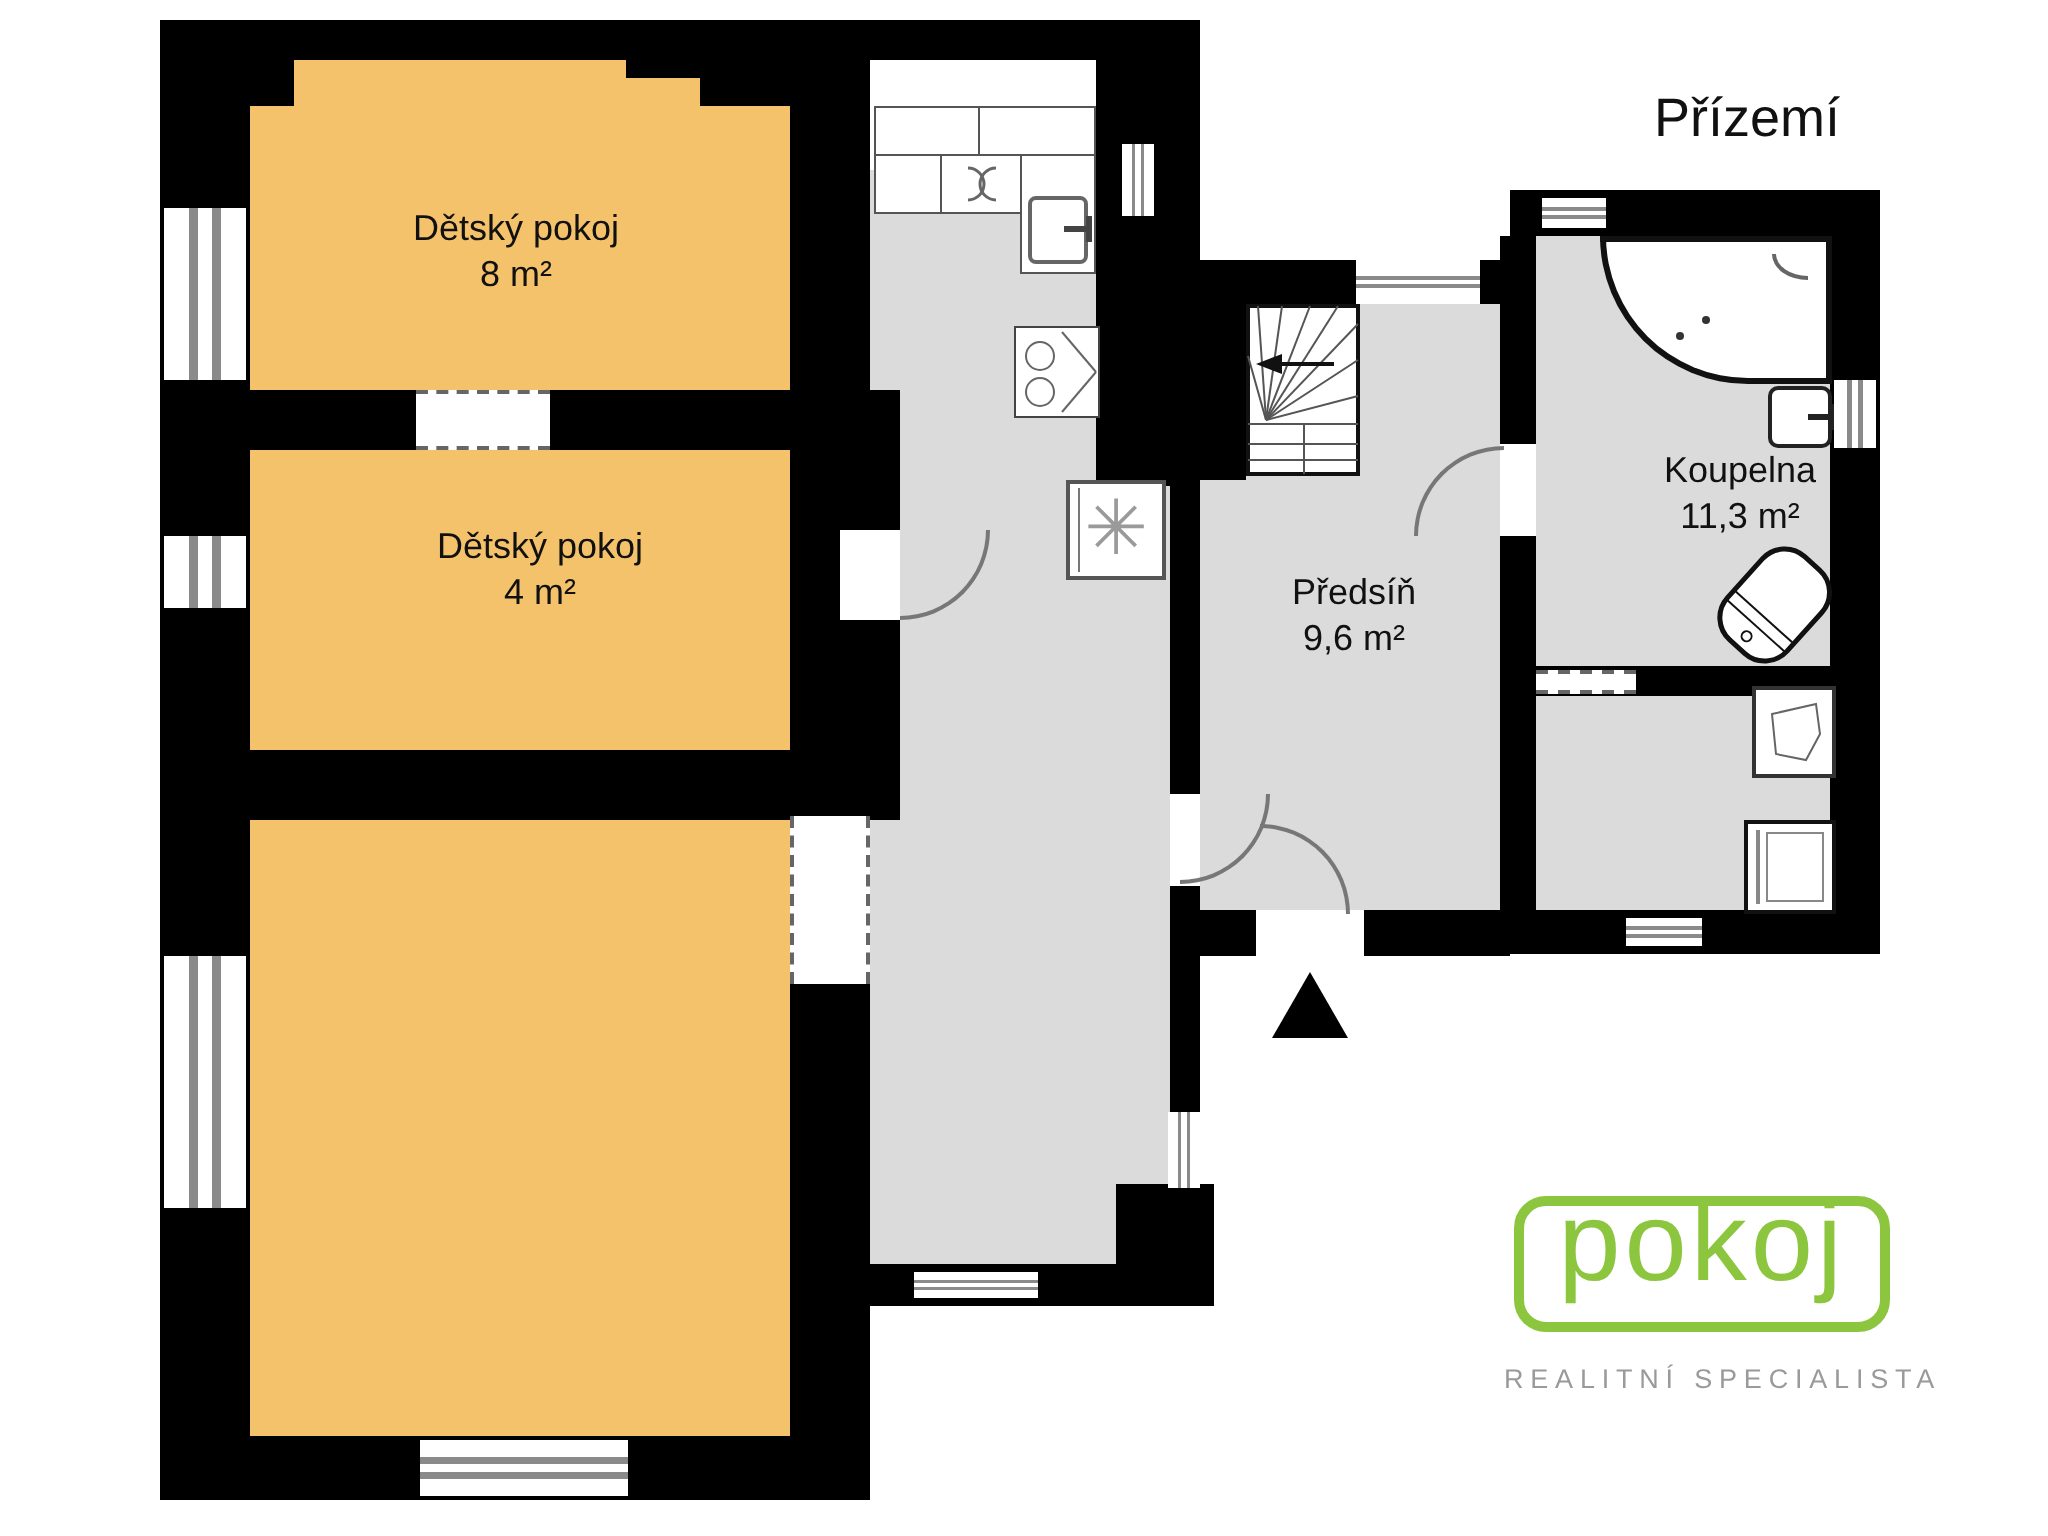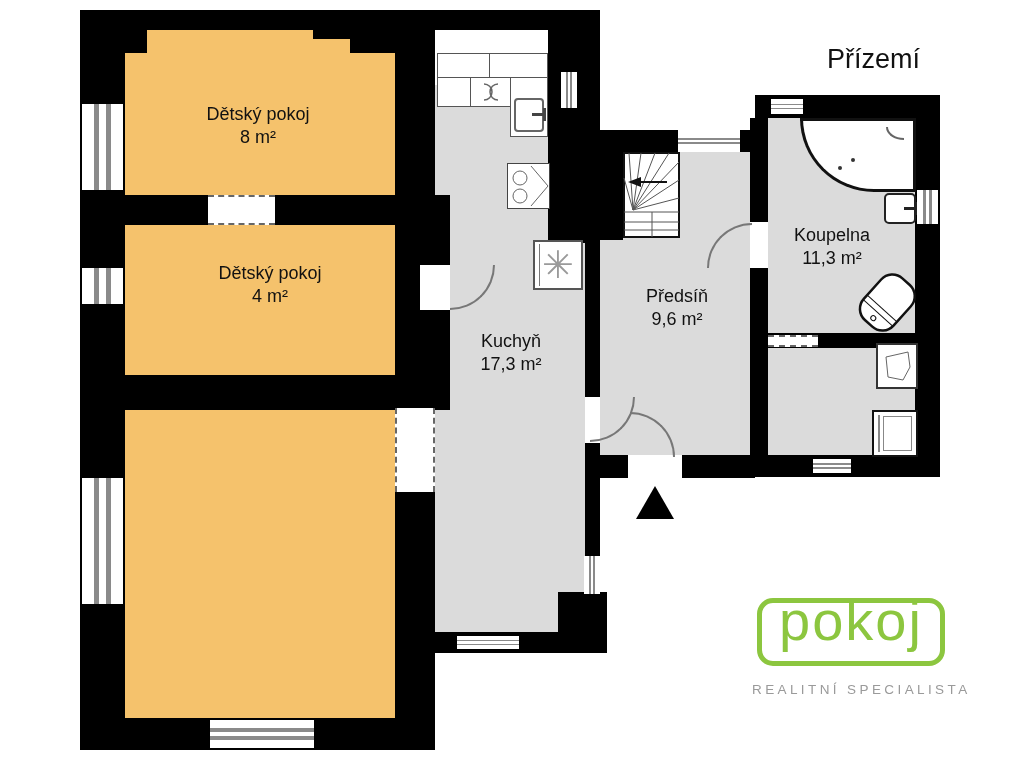--- a/index.html
+++ b/index.html
@@ -187,29 +187,25 @@
   <div class="tri" style="left:636px;top:486px"></div>
 
   <div class="rlabel" style="left:138px;top:103px;width:240px">
     <span>Dětský pokoj</span><br>
     <span>8 m²</span>
   </div>
   <div class="rlabel" style="left:150px;top:262px;width:240px">
     <span>Dětský pokoj</span><br>
     <span>4 m²</span>
   </div>
-  <div class="rlabel" style="left:421px;top:330px;width:180px">
-    <span>Kuchyň</span><br>
-    <span>17,3 m²</span>
-  </div>
   <div class="rlabel" style="left:587px;top:285px;width:180px">
     <span>Předsíň</span><br>
     <span>9,6 m²</span>
   </div>
-  <div class="rlabel" style="left:732px;top:224px;width:200px">
+  <div class="rlabel" style="left:770px;top:224px;width:200px">
     <span>Koupelna</span><br>
     <span>11,3 m²</span>
   </div>
 
   <div class="title" style="left:790px;top:44px;width:130px">Přízemí</div>
 
   <div class="logo-box" style="left:757px;top:598px;width:188px;height:68px"></div>
   <div class="logo-word" style="left:757px;top:572px;width:188px;height:96px">pokoj</div>
   <div class="logo-tag" style="left:752px;top:682px;width:200px">REALITNÍ SPECIALISTA</div>
 

